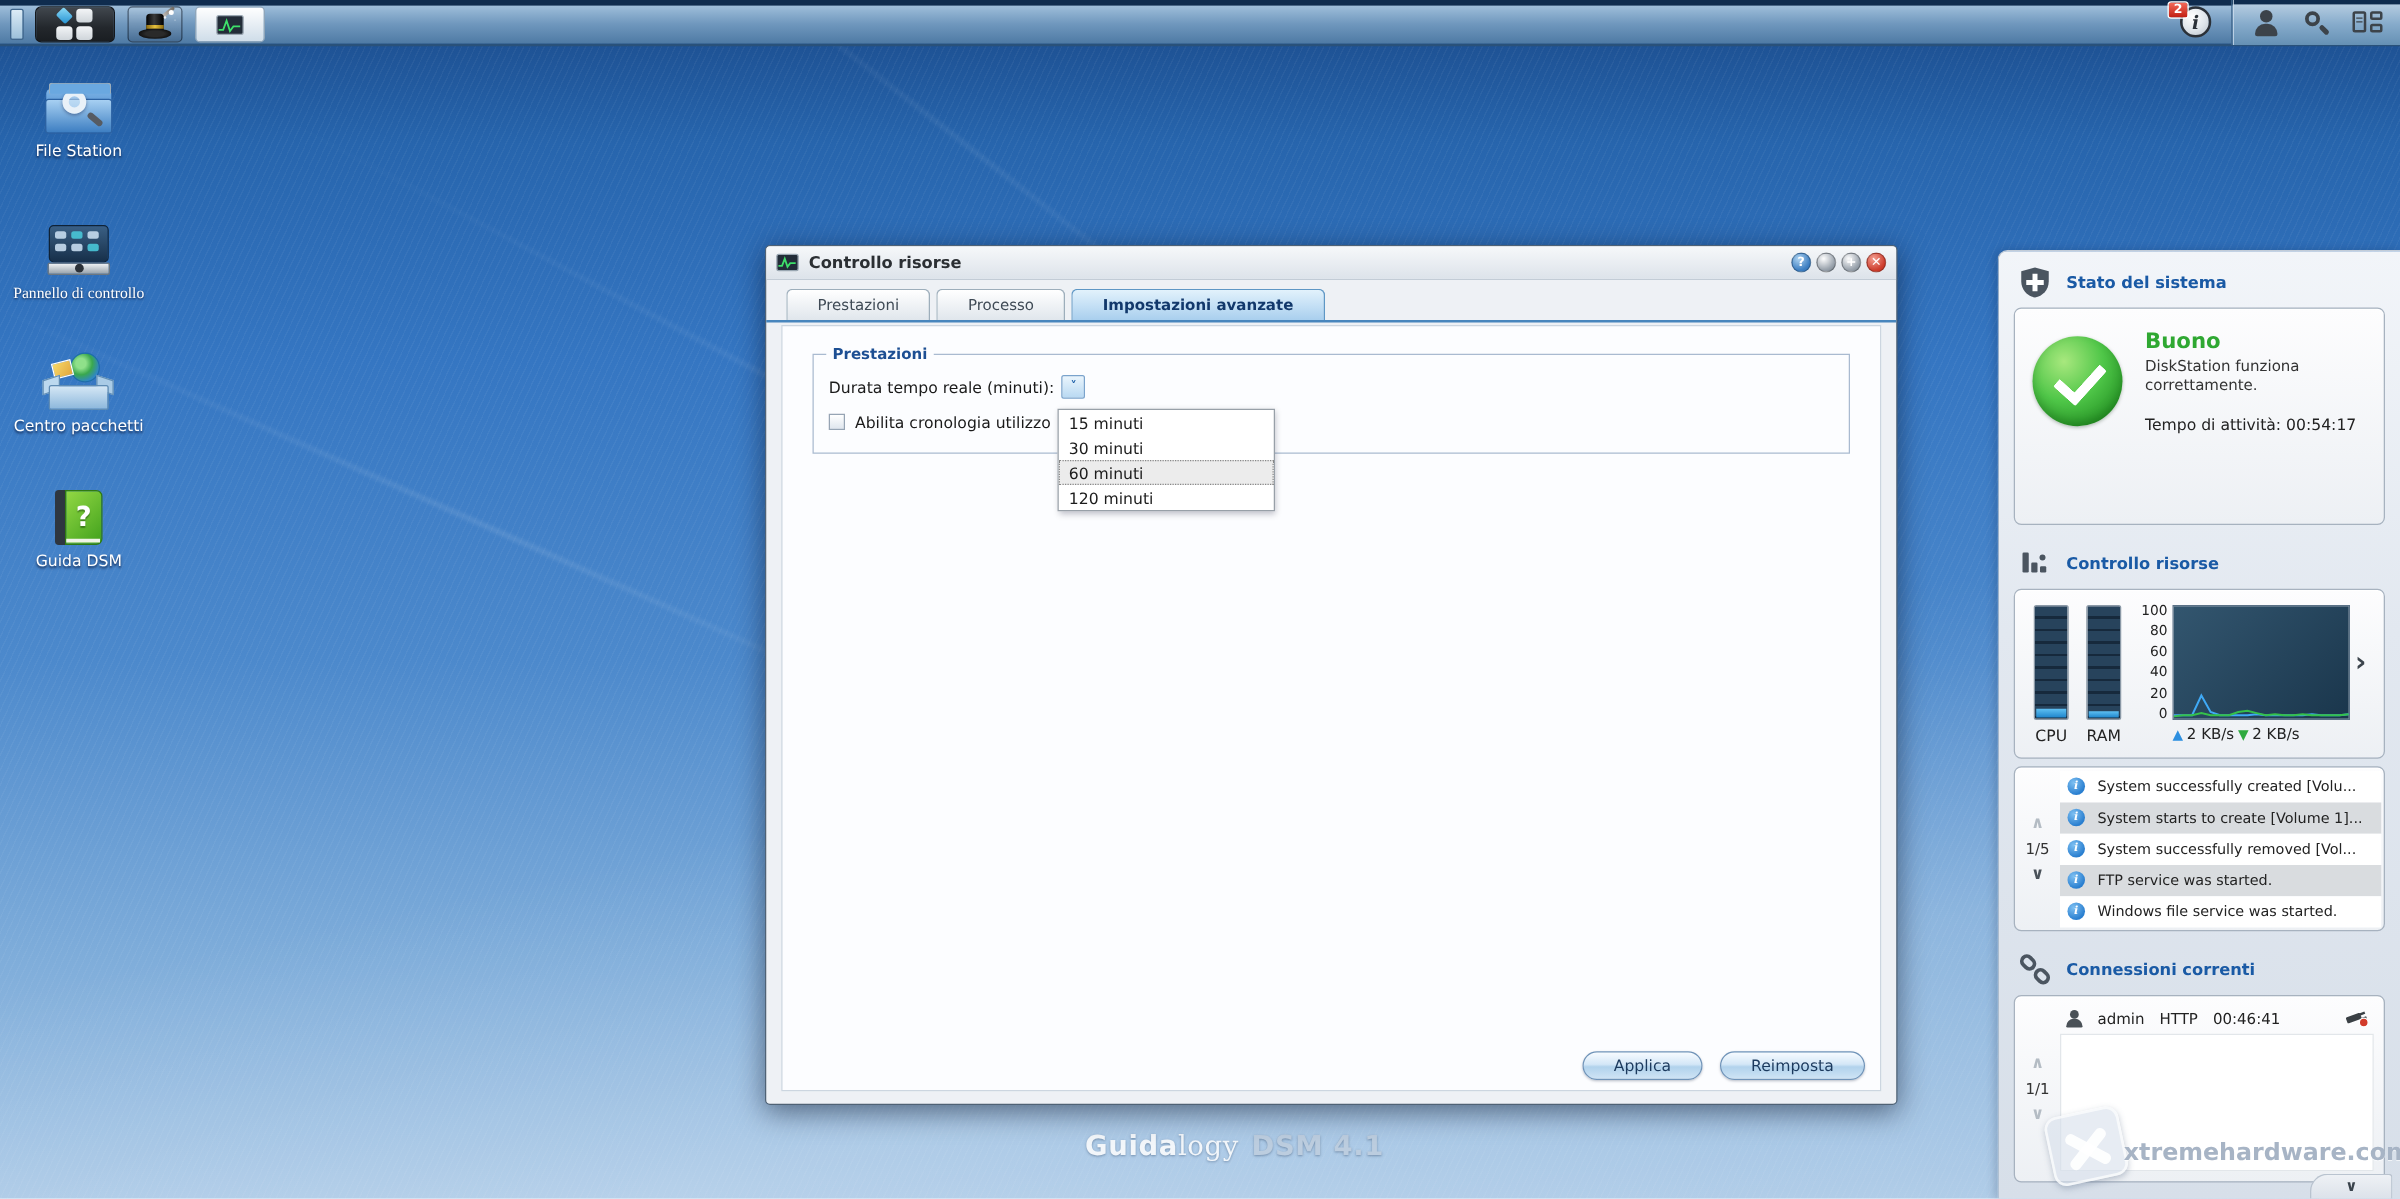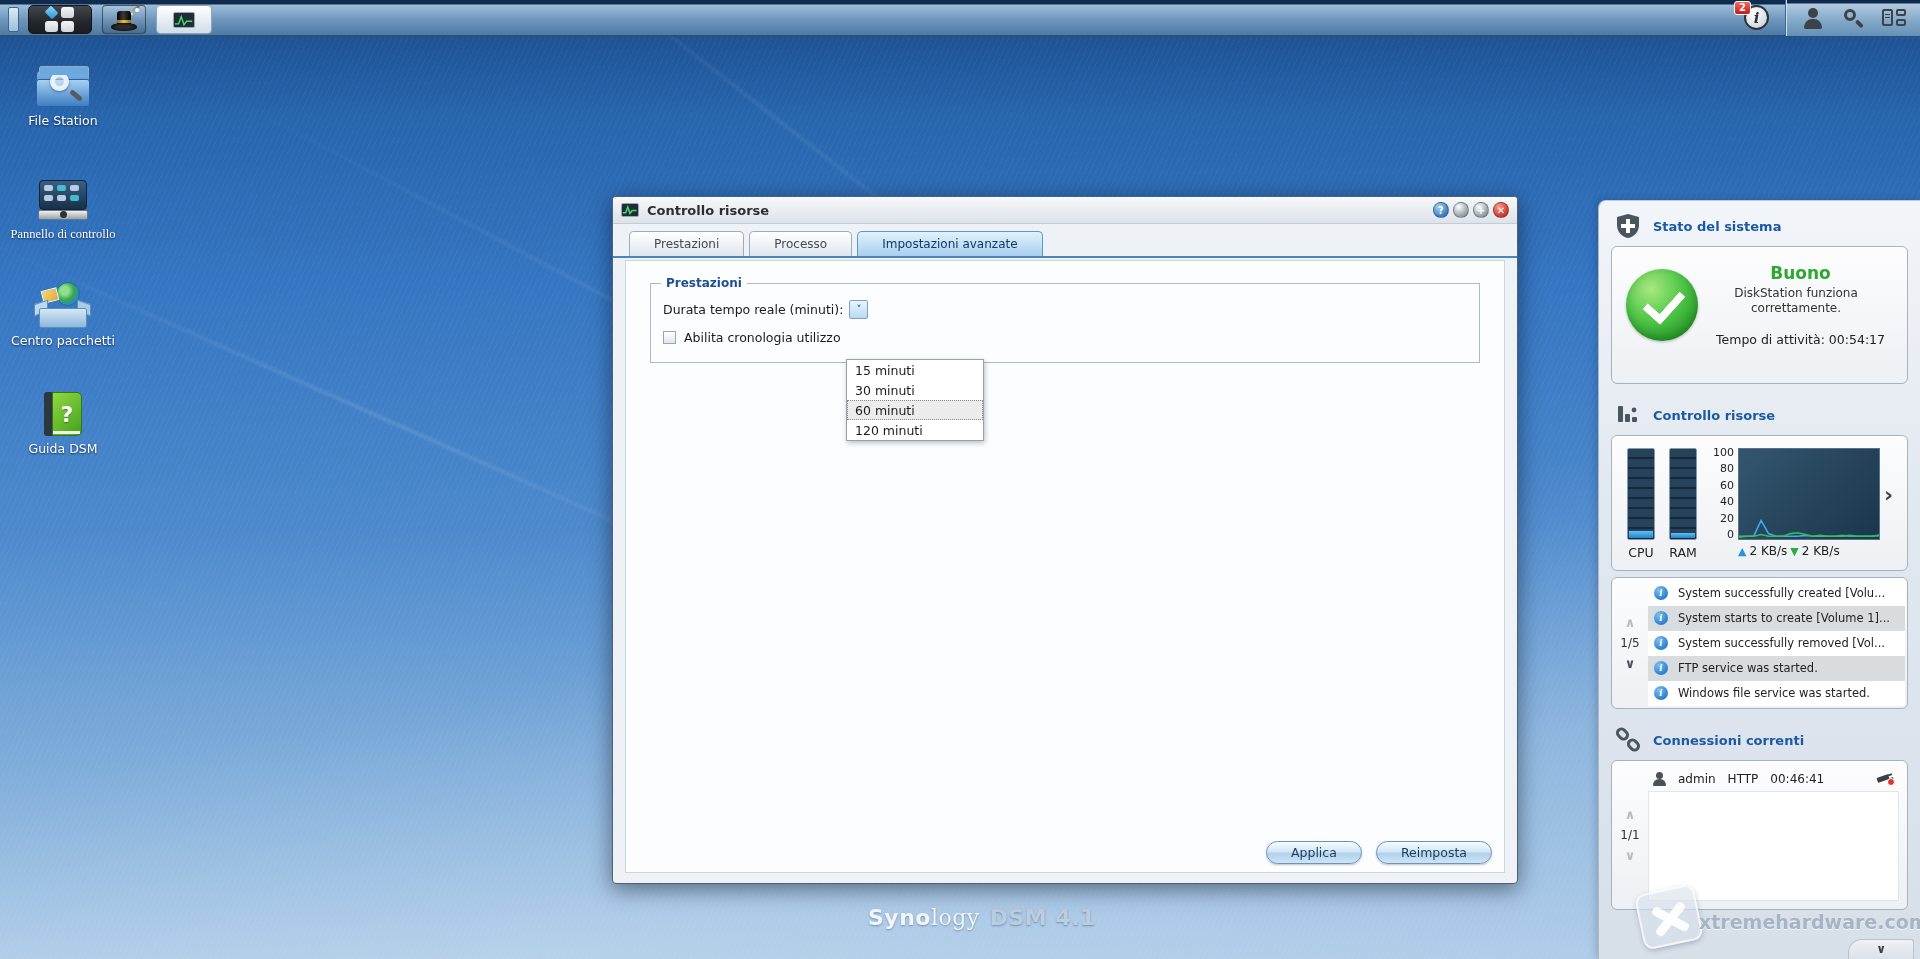--- a/index.html
+++ b/index.html
@@ -108,48 +108,48 @@
   .titlebar .t-icon { margin-right:8px; }
   .titlebar .t-text { font-size:13px; font-weight:bold; color:#2b2f33; }
   .ctrl { display:flex; gap:4px; margin-left:auto; }
   .ball { width:16px; height:16px; border-radius:50%; font:bold 10px/15px "DejaVu Sans",sans-serif; color:#fff; text-align:center; border:1px solid rgba(0,0,0,.25); }
   .ball.help { background:radial-gradient(circle at 35% 28%,#aed4f2,#3a7cc0 70%); }
   .ball.gray { background:radial-gradient(circle at 35% 28%,#ffffff,#9aa3ad 65%,#737d88); }
   .ball.close { background:radial-gradient(circle at 35% 28%,#f5a092,#cc3b2b 70%); }
   .tabs { padding:7px 0 0 16px; display:flex; gap:5px; position:relative; }
   .tab { height:25px; padding:0 24px; border:1px solid #9daebb; border-bottom:none; border-radius:5px 5px 0 0;
     background:linear-gradient(180deg,#ffffff,#e0e6ec); font-size:12px; line-height:24px; color:#3f4a55; position:relative; z-index:1; }
-  .tab.active { background:linear-gradient(180deg,#e2f2fc,#a9cfee); border-color:#5e97c5; color:#12386b; font-weight:normal; z-index:3; }
+  .tab.active { background:linear-gradient(180deg,#e2f2fc,#a9cfee); border-color:#5e97c5; color:#12386b; font-weight:bold; z-index:3; }
   .blueline { height:2px; background:#4886bd; position:relative; z-index:2; }
   .content { position:absolute; left:12px; right:12px; top:63px; bottom:10px; background:#fcfdff; border:1px solid #ccd6e0; }
   .fieldset { position:absolute; left:24px; right:24px; top:22px; height:80px; border:1px solid #a9bad0; }
   .fieldset .legend { position:absolute; top:-8px; left:10px; background:#fcfdff; padding:0 5px; font-size:12px; font-weight:bold; color:#1d4f93; }
   .frow1 { position:absolute; left:12px; top:16px; display:flex; align-items:center; font-size:12.5px; color:#1a1a1a; }
   .combo-btn { width:19px; height:19px; margin-left:6px; border:1px solid #7aa3cc; border-radius:2px;
     background:linear-gradient(180deg,#eaf5fd,#b9d9f2); color:#1d5fa8; font:bold 10px/17px "DejaVu Sans",sans-serif; text-align:center; }
   .frow2 { position:absolute; left:12px; top:46px; display:flex; align-items:center; font-size:12.5px; color:#1a1a1a; }
   .checkbox { width:13px; height:13px; border:1px solid #96a4b4; background:linear-gradient(180deg,#ffffff,#dfe6ee); margin-right:8px; }
-  .dropdown { position:absolute; left:233px; top:130px; width:138px; background:#fff; border:1px solid #98a0a8;
-    box-shadow:1px 2px 5px rgba(0,0,30,.25); z-index:30;margin-top:32px; }
+  .dropdown { position:absolute; left:233px; top:130px; width:174px; background:#fff; border:1px solid #98a0a8;
+    box-shadow:1px 2px 5px rgba(0,0,30,.25); z-index:30; }
   .opt { height:20px; line-height:19px; padding-left:7px; font-size:12.5px; color:#1c1c1c; border:1px solid transparent; }
   .opt.hl { background:#ececec; border:1px dotted #878787; }
   .btn-row { position:absolute; right:12px; bottom:8px; display:flex; gap:14px; }
   .pill { height:23px; padding:0 24px; border:1px solid #6f93b8; border-radius:12px; font-size:12.5px; line-height:21px; color:#1c3a5e;
     background:linear-gradient(180deg,#f7fbff 0%,#d4e7f7 45%,#b1d2ec 55%,#cfe4f5 100%); box-shadow:0 1px 2px rgba(0,20,50,.25); }
 
   
   .sidebar { position:absolute; left:1598px; top:200px; width:322px; height:759px; z-index:10;
     background:linear-gradient(180deg,#f2f5f9,#e2e8f0 40%,#d7dfe9); border-left:1px solid #aeb9c6; border-top:1px solid #c2ccd8;
     border-radius:8px 0 0 0; box-shadow:-2px 0 8px rgba(0,20,50,.2); }
   .whead { display:flex; align-items:center; gap:12px; padding:12px 0 7px 16px; }
   .whead .wtitle { font-size:13px; font-weight:bold; color:#1a5aa5; }
   .wbox { margin:0 12px 6px 12px; border:1px solid #a7b2bf; border-radius:6px; background:linear-gradient(180deg,#fdfdfe,#edf0f4);
     box-shadow:inset 0 1px 0 #fff; position:relative; overflow:hidden; }
   
-  .health { height:138px; display:flex; padding:16px 10px 10px 14px;text-align:center; }
+  .health { height:174px; display:flex; padding:16px 10px 10px 14px; }
   .okball { width:72px; height:72px; border-radius:50%; margin-top:6px; flex:none;
     background:radial-gradient(circle at 35% 28%,#a8e87e,#4fc648 45%,#229022 85%); box-shadow:inset 0 -4px 8px rgba(0,60,0,.25), 0 1px 3px rgba(0,40,0,.3); position:relative; }
   .okball:after { content:""; position:absolute; left:19px; top:22px; width:30px; height:16px; border-left:8px solid #fff; border-bottom:8px solid #fff; transform:rotate(-48deg); border-radius:2px; }
   .health-col { margin-left:18px; display:flex; flex-direction:column; }
   .health-col .status { font-size:17px; font-weight:bold; color:#2fa832; }
   .health-col .desc { font-size:12px; color:#333; width:160px; margin-top:3px; line-height:15px; }
   .health-col .uptime { font-size:12.5px; color:#222; margin-top:16px; }
   
   .resmon { height:136px; display:flex; align-items:flex-start; padding:12px 4px 0 14px; }
   .meter { width:30px; display:flex; flex-direction:column; align-items:center; margin-right:12px; }
@@ -307,21 +307,21 @@
           <div class="cover">
             <span>?</span>
           </div>
           <div class="pages"></div>
     </div>
       </div>
     <div class="lbl">Guida DSM</div>
   </div>
 
   <div class="branding">
-    <span class="b">Syno</span><span class="l">logy</span><span class="v">DSM 4.1</span>
+    <span class="b">Guida</span><span class="l">logy</span><span class="v">DSM 4.1</span>
   </div>
 
   <div class="window">
     <div class="titlebar">
       <div class="t-icon mini-monitor" style="width:18px;height:14px;">
         <svg viewBox="0 0 22 16">
             <polyline points="1,12 5,12 8,4 11,13 14,9 20,9" fill="none" stroke="#3ee06a" stroke-width="2"></polyline>
           </svg>
       </div>
       <div class="t-text">Controllo risorse</div>

